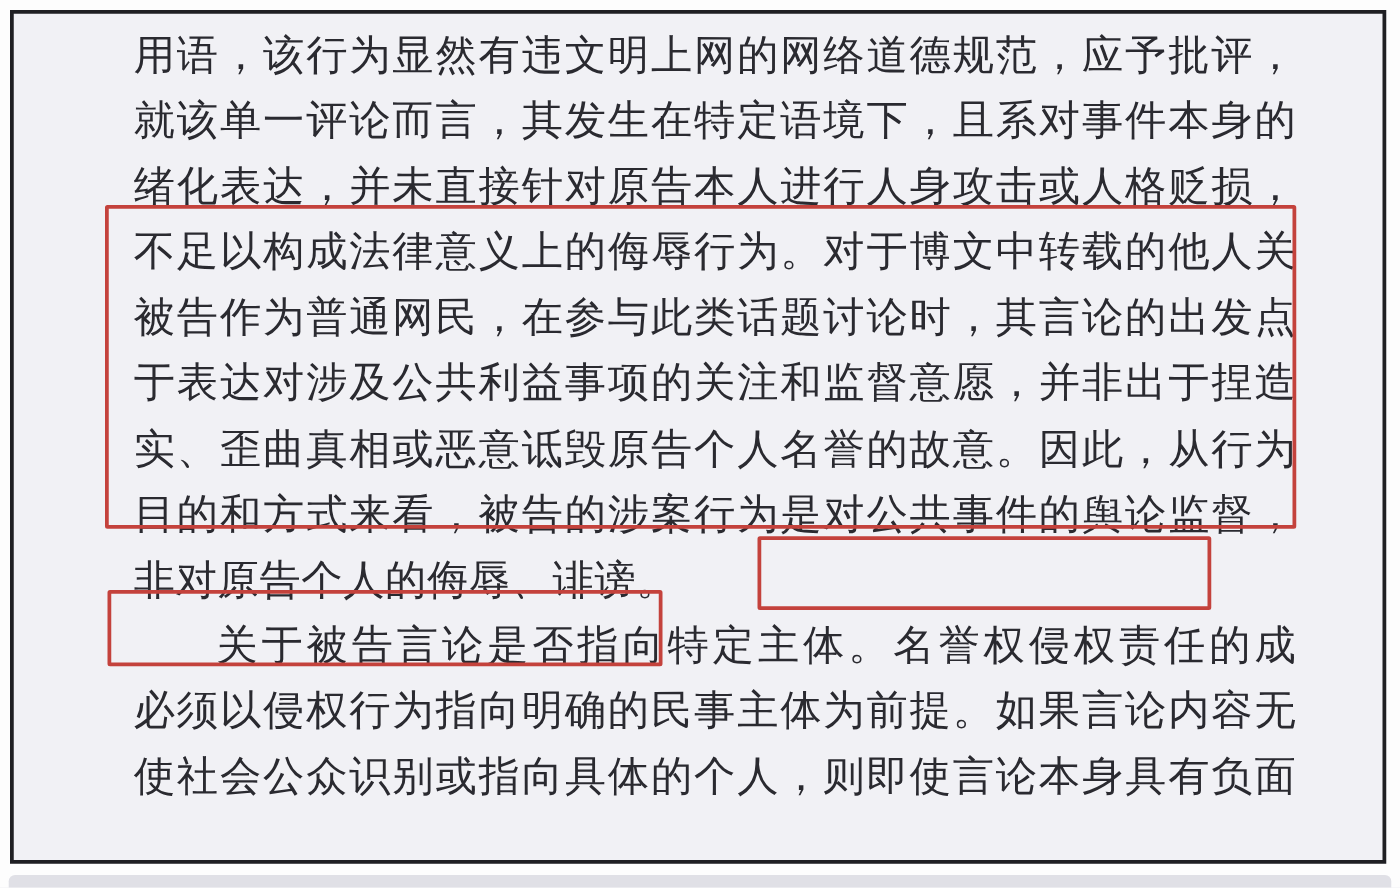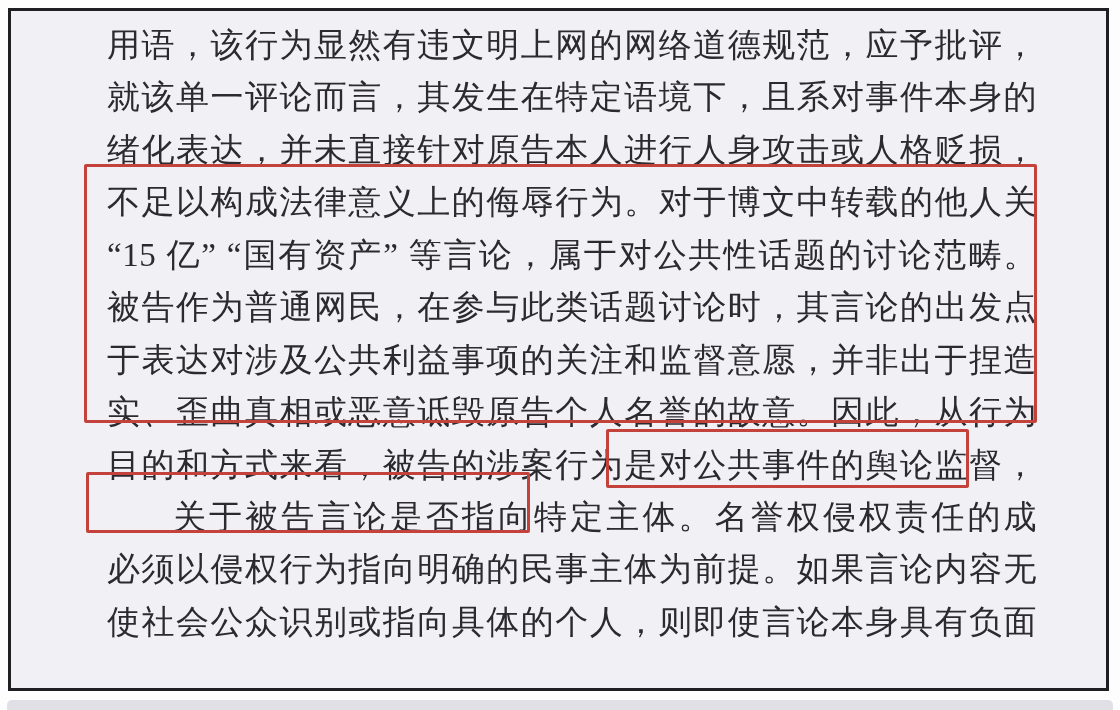--- a/index.html
+++ b/index.html
@@ -53,25 +53,25 @@
 </style>
 </head>
 <body style="--paper-color: #f1f1f5; --border-color: #1f1f23; --text-color: #2a2a30; --annotation-color: #c4423c;">
 
 <div class="paper">
   <div class="textblock">
     <div class="line">用语，该行为显然有违文明上网的网络道德规范，应予批评，但</div>
     <div class="line">就该单一评论而言，其发生在特定语境下，且系对事件本身的情</div>
     <div class="line">绪化表达，并未直接针对原告本人进行人身攻击或人格贬损，尚</div>
     <div class="line">不足以构成法律意义上的侮辱行为。对于博文中转载的他人关于</div>
-    <div class="line">“15 亿” “国有资产” 等言论，属于对公共性话题的讨论范畴。</div>
     <div class="line">被告作为普通网民，在参与此类话题讨论时，其言论的出发点在</div>
     <div class="line">于表达对涉及公共利益事项的关注和监督意愿，并非出于捏造事</div>
     <div class="line">实、歪曲真相或恶意诋毁原告个人名誉的故意。因此，从行为的</div>
     <div class="line">目的和方式来看，被告的涉案行为是对公共事件的舆论监督，而</div>
+    <div class="line short">非对原告个人的侮辱、诽谤。</div>
     <div class="line indent">关于被告言论是否指向特定主体。名誉权侵权责任的成立，</div>
     <div class="line">必须以侵权行为指向明确的民事主体为前提。如果言论内容无法</div>
     <div class="line">使社会公众识别或指向具体的个人，则即使言论本身具有负面性，</div>
   </div>
 </div>
 
 <div class="annobox main"></div>
 <div class="annobox middle"></div>
 <div class="annobox last"></div>
 

